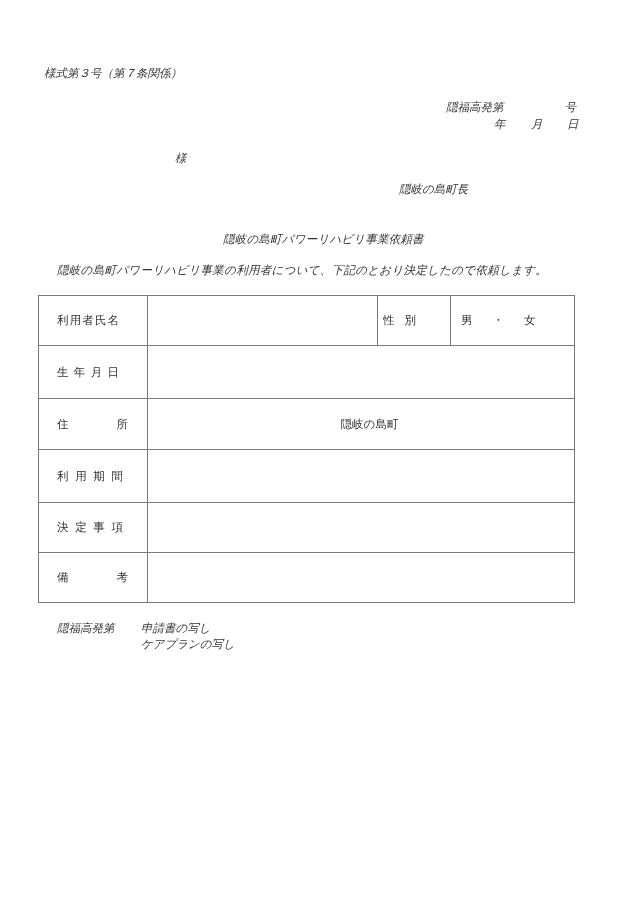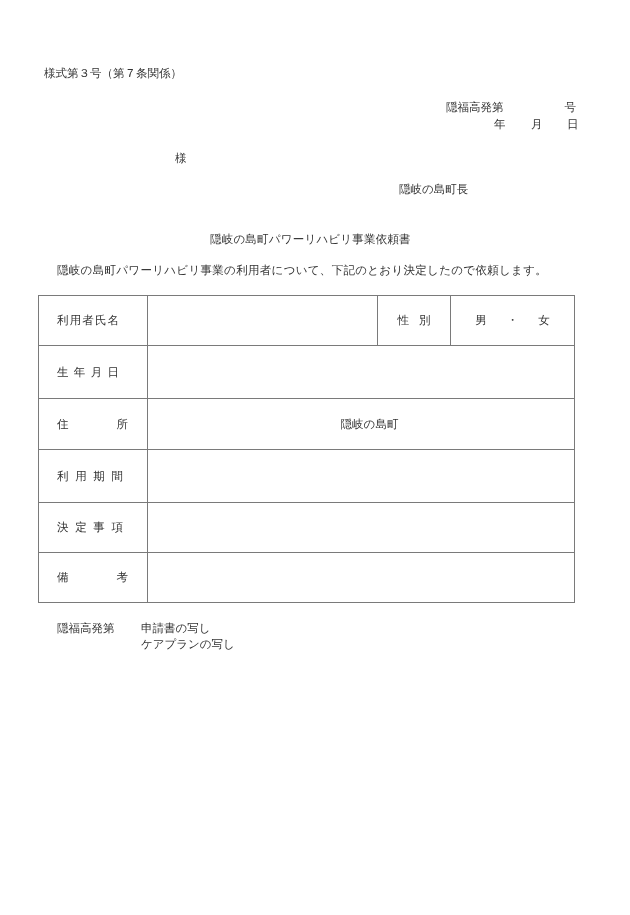--- a/index.html
+++ b/index.html
@@ -9,33 +9,33 @@
     }
     body {
       width: 630px;
       height: 915px;
       position: relative;
       overflow: hidden;
       font-family: "DejaVu Serif", "Liberation Serif", serif;
       color: #333333;
       font-size: 11.5px;
     }
-    .abs { position: absolute; white-space: nowrap; }
+    .abs { position: absolute; white-space: nowrap; font-style: italic; }
     #form-number { left: 44px; top: 66px; }
     #doc-number-line { left: 446px; top: 100px; width: 130px; }
     #doc-number-line .prefix { position: absolute; left: 0; }
     #doc-number-line .suffix { position: absolute; right: 0; }
     #date-line { left: 494px; top: 117px; width: 82px; }
     #date-line span { position: absolute; }
     #date-line .y { left: 0; }
     #date-line .m { left: 37px; }
     #date-line .d { left: 73px; }
     #addressee { left: 175px; top: 151px; }
     #sender { left: 399px; top: 182px; }
-    #doc-title { left: 210px; top: 232px; letter-spacing: 0.2px; text-align: right; }
+    #doc-title { left: 223px; top: 232px; letter-spacing: 0.2px; text-align: right; }
     #intro-text { left: 57px; top: 263px; letter-spacing: 0.3px; }
 
     #form-table {
       position: absolute;
       left: 38px;
       top: 295px;
       width: 536px;
       border-collapse: collapse;
       table-layout: fixed;
     }
@@ -51,22 +51,22 @@
       padding-left: 18px;
       padding-right: 22px;
       box-sizing: border-box;
     }
     .spread {
       display: flex;
       justify-content: space-between;
       width: 100%;
     }
     .value-cell { padding-left: 17px !important; text-align: center; }
-    .gender-label-cell { width: 73px; text-align: center; }
-    .gender-value-cell { width: 123px; text-align: center; }
+    .gender-label-cell { width: 73px; text-align: left; }
+    .gender-value-cell { width: 123px; }
     .gender-value-cell span { display: inline-block; margin: 0 10px; }
     .gender-label-cell span { display: inline-block; margin: 0 5px; }
 
     #attachments { left: 57px; top: 621px; }
     #attachments .att-label { position: absolute; left: 0; top: 0; }
     #attachments .att-item { position: absolute; left: 84px; }
   </style>
 </head>
 <body>
 

